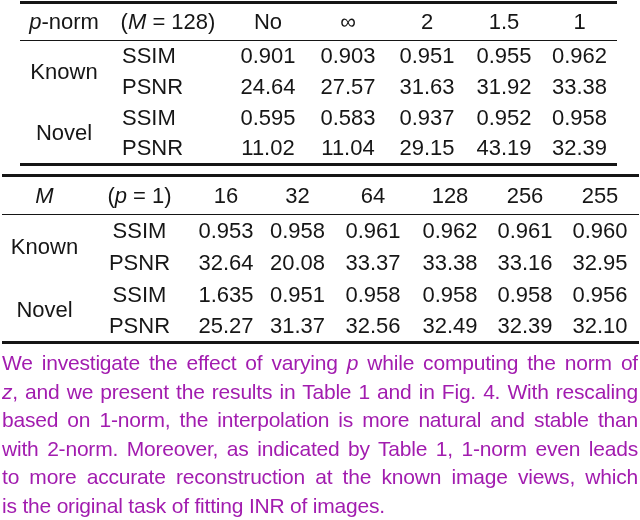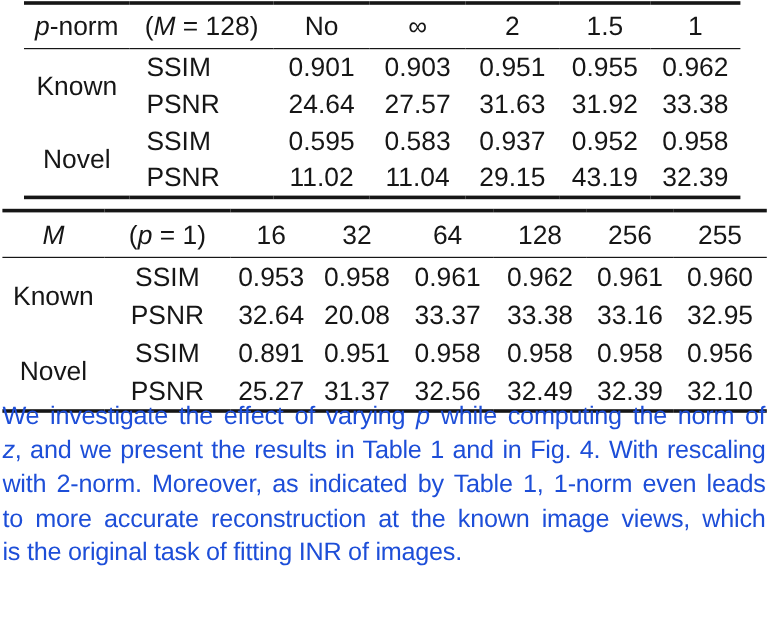--- a/index.html
+++ b/index.html
@@ -47,25 +47,25 @@
     border-top: 3px solid #161616;
     border-bottom: 3.5px solid #161616;
   }
   table.t2 thead tr { height: 39px; }
   table.t2 thead th { border-bottom: 1.5px solid #161616; }
   table.t2 tbody tr { height: 32px; }
 
   
   .caption {
     position: absolute;
-    left: 2px; top: 333px; width: 636px;
+    left: 2px; top: 349px; width: 636px;
     font-size: 21px;
     line-height: 28.5px;
     letter-spacing: -0.2px;
-    color: #1d4ed8;
+    color: #a21caf;
   }
   .cline {
     white-space: nowrap;
     overflow: hidden;
   }
   .cline.just {
     text-align: justify;
     text-align-last: justify;
   }
 </style>
@@ -172,21 +172,21 @@
         <td>32.64</td>
         <td>20.08</td>
         <td>33.37</td>
         <td>33.38</td>
         <td>33.16</td>
         <td>32.95</td>
       </tr>
       <tr>
         <td rowspan="2">Novel</td>
         <td>SSIM</td>
-        <td>0.891</td>
+        <td>1.635</td>
         <td>0.951</td>
         <td>0.958</td>
         <td>0.958</td>
         <td>0.958</td>
         <td>0.956</td>
       </tr>
       <tr>
         <td>PSNR</td>
         <td>25.27</td>
         <td>31.37</td>
@@ -194,18 +194,19 @@
         <td>32.49</td>
         <td>32.39</td>
         <td>32.10</td>
       </tr>
     </tbody>
   </table>
 
   <div class="caption">
     <div class="cline just"><span>We investigate the effect of varying </span><span class="var">p</span><span> while computing the norm of</span></div>
     <div class="cline just"><span class="var">z</span><span>, and we present the results in Table 1 and in Fig. 4. With rescaling</span></div>
+    <div class="cline just">based on 1-norm, the interpolation is more natural and stable than</div>
     <div class="cline just">with 2-norm. Moreover, as indicated by Table 1, 1-norm even leads</div>
     <div class="cline just">to more accurate reconstruction at the known image views, which</div>
     <div class="cline">is the original task of fitting INR of images.</div>
   </div>
 
 </div>
 
 </body></html>

